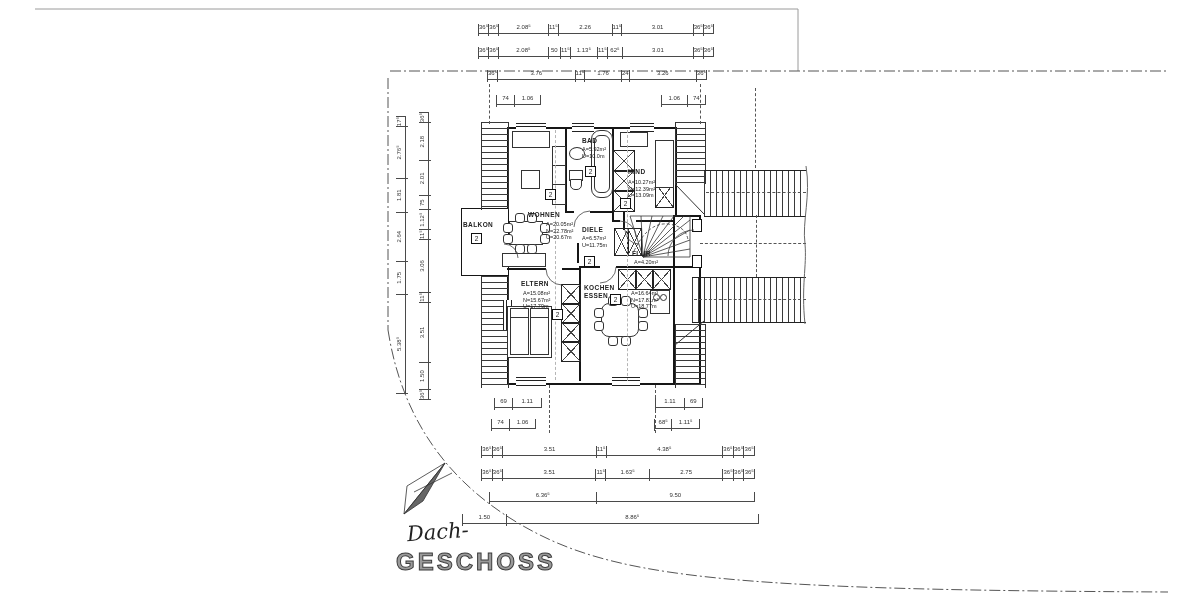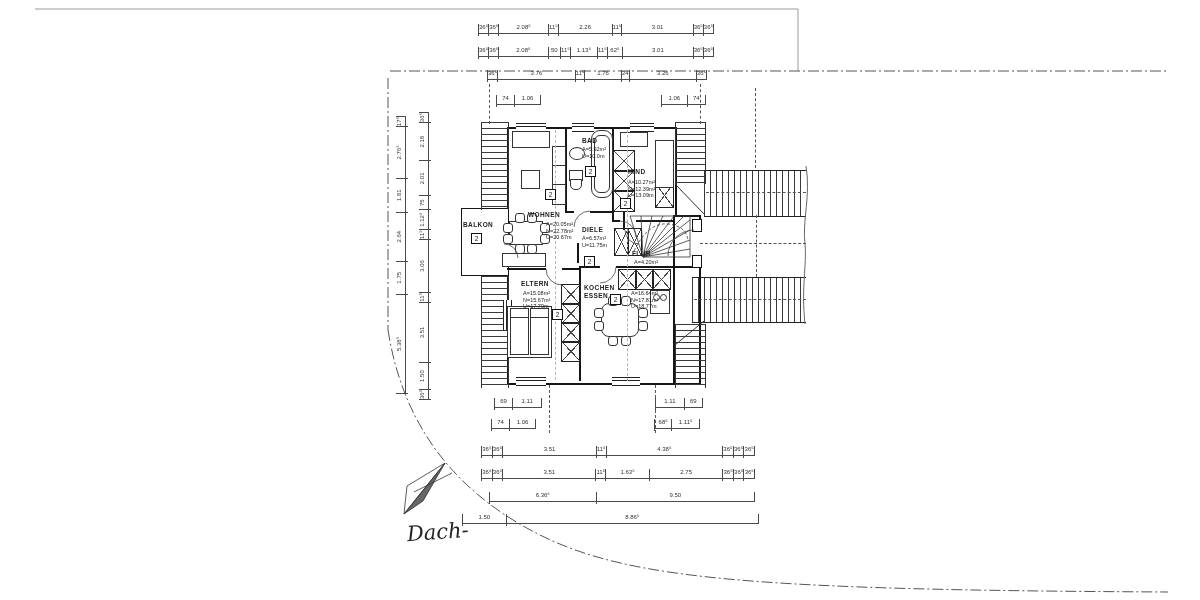--- a/index.html
+++ b/index.html
@@ -128,20 +128,21 @@
 
     <div class="badge" style="left:471px;top:233px;">2</div>
     <div class="badge" style="left:545px;top:189px;">2</div>
     <div class="badge" style="left:585px;top:166px;">2</div>
     <div class="badge" style="left:620px;top:198px;">2</div>
     <div class="badge" style="left:584px;top:256px;">2</div>
     <div class="badge" style="left:552px;top:309px;">2</div>
     <div class="badge" style="left:610px;top:294px;">2</div>
 
     <div class="t1">Dach-</div>
+    <div class="t2">GESCHOSS</div>
   <div class="abs outer" style="left: 507px; top: 127px; width: 166px; height: 254px;"></div>
       <div class="abs outer" style="left: 673px; top: 215px; width: 24px; height: 166px;"></div>
       <div class="abs outer balc" style="left: 461px; top: 208px; width: 46px; height: 66px;"></div>
       <div class="abs ladder" style="left: 481px; top: 122px; width: 26px; height: 88px;"></div>
       <div class="abs ladder" style="left: 481px; top: 276px; width: 26px; height: 112px;"></div>
       <div class="abs ladder" style="left: 675px; top: 122px; width: 29px; height: 62px;"></div>
       <div class="abs ladder" style="left: 675px; top: 324px; width: 29px; height: 64px;"></div>
       <div class="abs flight" style="left: 704px; top: 170px; width: 102px; height: 45px;"></div>
       <div class="abs flight" style="left: 692px; top: 277px; width: 114px; height: 44px;"></div>
       <div class="abs wall" style="left: 565px; top: 127px; width: 2px; height: 86px;"></div>

